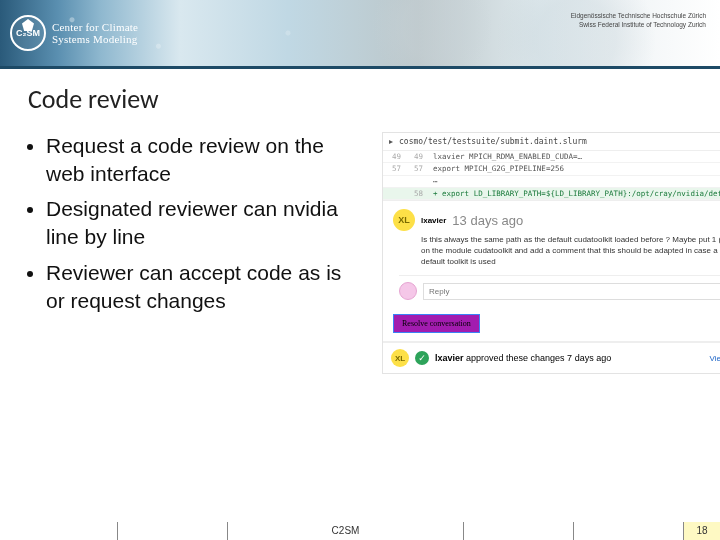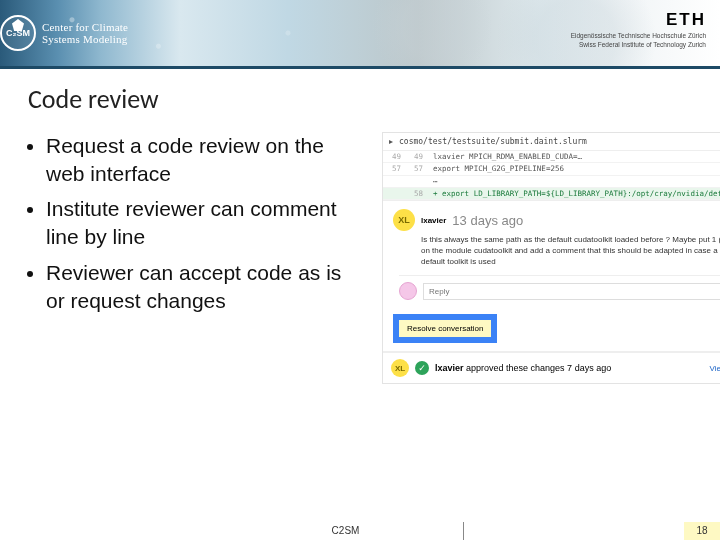--- a/index.html
+++ b/index.html
@@ -21,20 +21,21 @@
     position: absolute; inset: 0;
     background:
       radial-gradient(circle at 10% 30%, rgba(255,255,255,.35) 2px, transparent 3px),
       radial-gradient(circle at 22% 70%, rgba(255,255,255,.25) 2px, transparent 3px),
       radial-gradient(circle at 40% 50%, rgba(255,255,255,.2) 2px, transparent 3px),
       radial-gradient(circle at 60% 40%, rgba(200,210,215,.4) 30px, transparent 60px),
       radial-gradient(circle at 80% 60%, rgba(190,205,212,.3) 40px, transparent 80px);
   }
   .logo {
     position: relative; z-index: 2;
+    margin-left: 10px;
     display: flex; align-items: center; gap: 6px;
     color: #fff;
   }
   .logo-mark {
     width: 36px; height: 36px;
     border: 2px solid #fff; border-radius: 50%;
     display: flex; align-items: center; justify-content: center;
     font-size: 9px; font-weight: bold;
     background: rgba(255,255,255,.08);
     position: relative;
@@ -119,41 +120,41 @@
   .reply-row .mini {
     width: 18px; height: 18px; border-radius: 50%;
     background: #f5c7e8; border: 1px solid #e6a5d2;
   }
   .reply-row input {
     flex: 1; border: 1px solid #ddd; padding: 3px 5px;
     font-size: 8px; color: #888;
   }
   .resolve {
     margin: 8px 10px; padding: 4px 8px;
-    border: 6px solid #3b82f6; background: #fef9c3;
-    font-size: 8px; display: inline-block;
+    border: 1px solid #3b82f6; background: #a21caf;
+    font-size: 8px; display: inline-block; font-family: Liberation Serif, serif;
   }
   .summary {
     display: flex; align-items: center; gap: 6px;
     padding: 6px 8px; border-top: 2px solid #eee;
     font-size: 9px;
   }
   .check {
     width: 14px; height: 14px; border-radius: 50%;
     background: #2da35a; color: #fff;
     display: inline-flex; align-items: center; justify-content: center;
     font-size: 9px;
   }
   .view { margin-left: auto; color: #2268c8; font-size: 8px; }
 
   .footer {
     position: absolute; left: 8px; right: 0; bottom: 0;
     height: 18px;
     display: flex;
-    font-size: 10px; color: #333; align-items: center;
+    font-size: 10px; color: #333;
   }
   .seg { border-right: 1px solid #888; flex: 0 0 110px; }
   .seg:first-child { border-left: none; }
   .footer .center {
     flex: 1; text-align: center; line-height: 18px;
     border-right: 1px solid #888;
   }
   .footer .pn {
     flex: 0 0 36px; text-align: center; line-height: 18px;
     background: #fef9c3;
@@ -168,33 +169,32 @@
   <div class="logo">
     <div class="logo-mark">
       <span>C₂SM</span>
     </div>
     <div class="logo-text">
       <div>Center for Climate</div>
       <div>Systems Modeling</div>
     </div>
   </div>
   <div class="eth">
-    <div class="eth-big">ETH</div>
     <div class="eth-sm">Eidgenössische Technische Hochschule Zürich</div>
     <div class="eth-sm">Swiss Federal Institute of Technology Zurich</div>
   </div>
 </div>
 <div class="banner-base"></div>
 
 <div class="content">
   <h1>Code review</h1>
   <div class="body-row">
     <ul class="bullets">
       <li>Request a code review on the web interface</li>
-      <li>Institute reviewer can comment line by line</li>
+      <li>Designated reviewer can nvidia line by line</li>
       <li>Reviewer can accept code as is or request changes</li>
     </ul>
 
     <div class="figure">
       <div class="fig-head">
         <span>▸</span>
         <span class="path">cosmo/test/testsuite/submit.daint.slurm</span>
         <span class="pill">Outdated</span>
       </div>
       <div class="diff-row">

